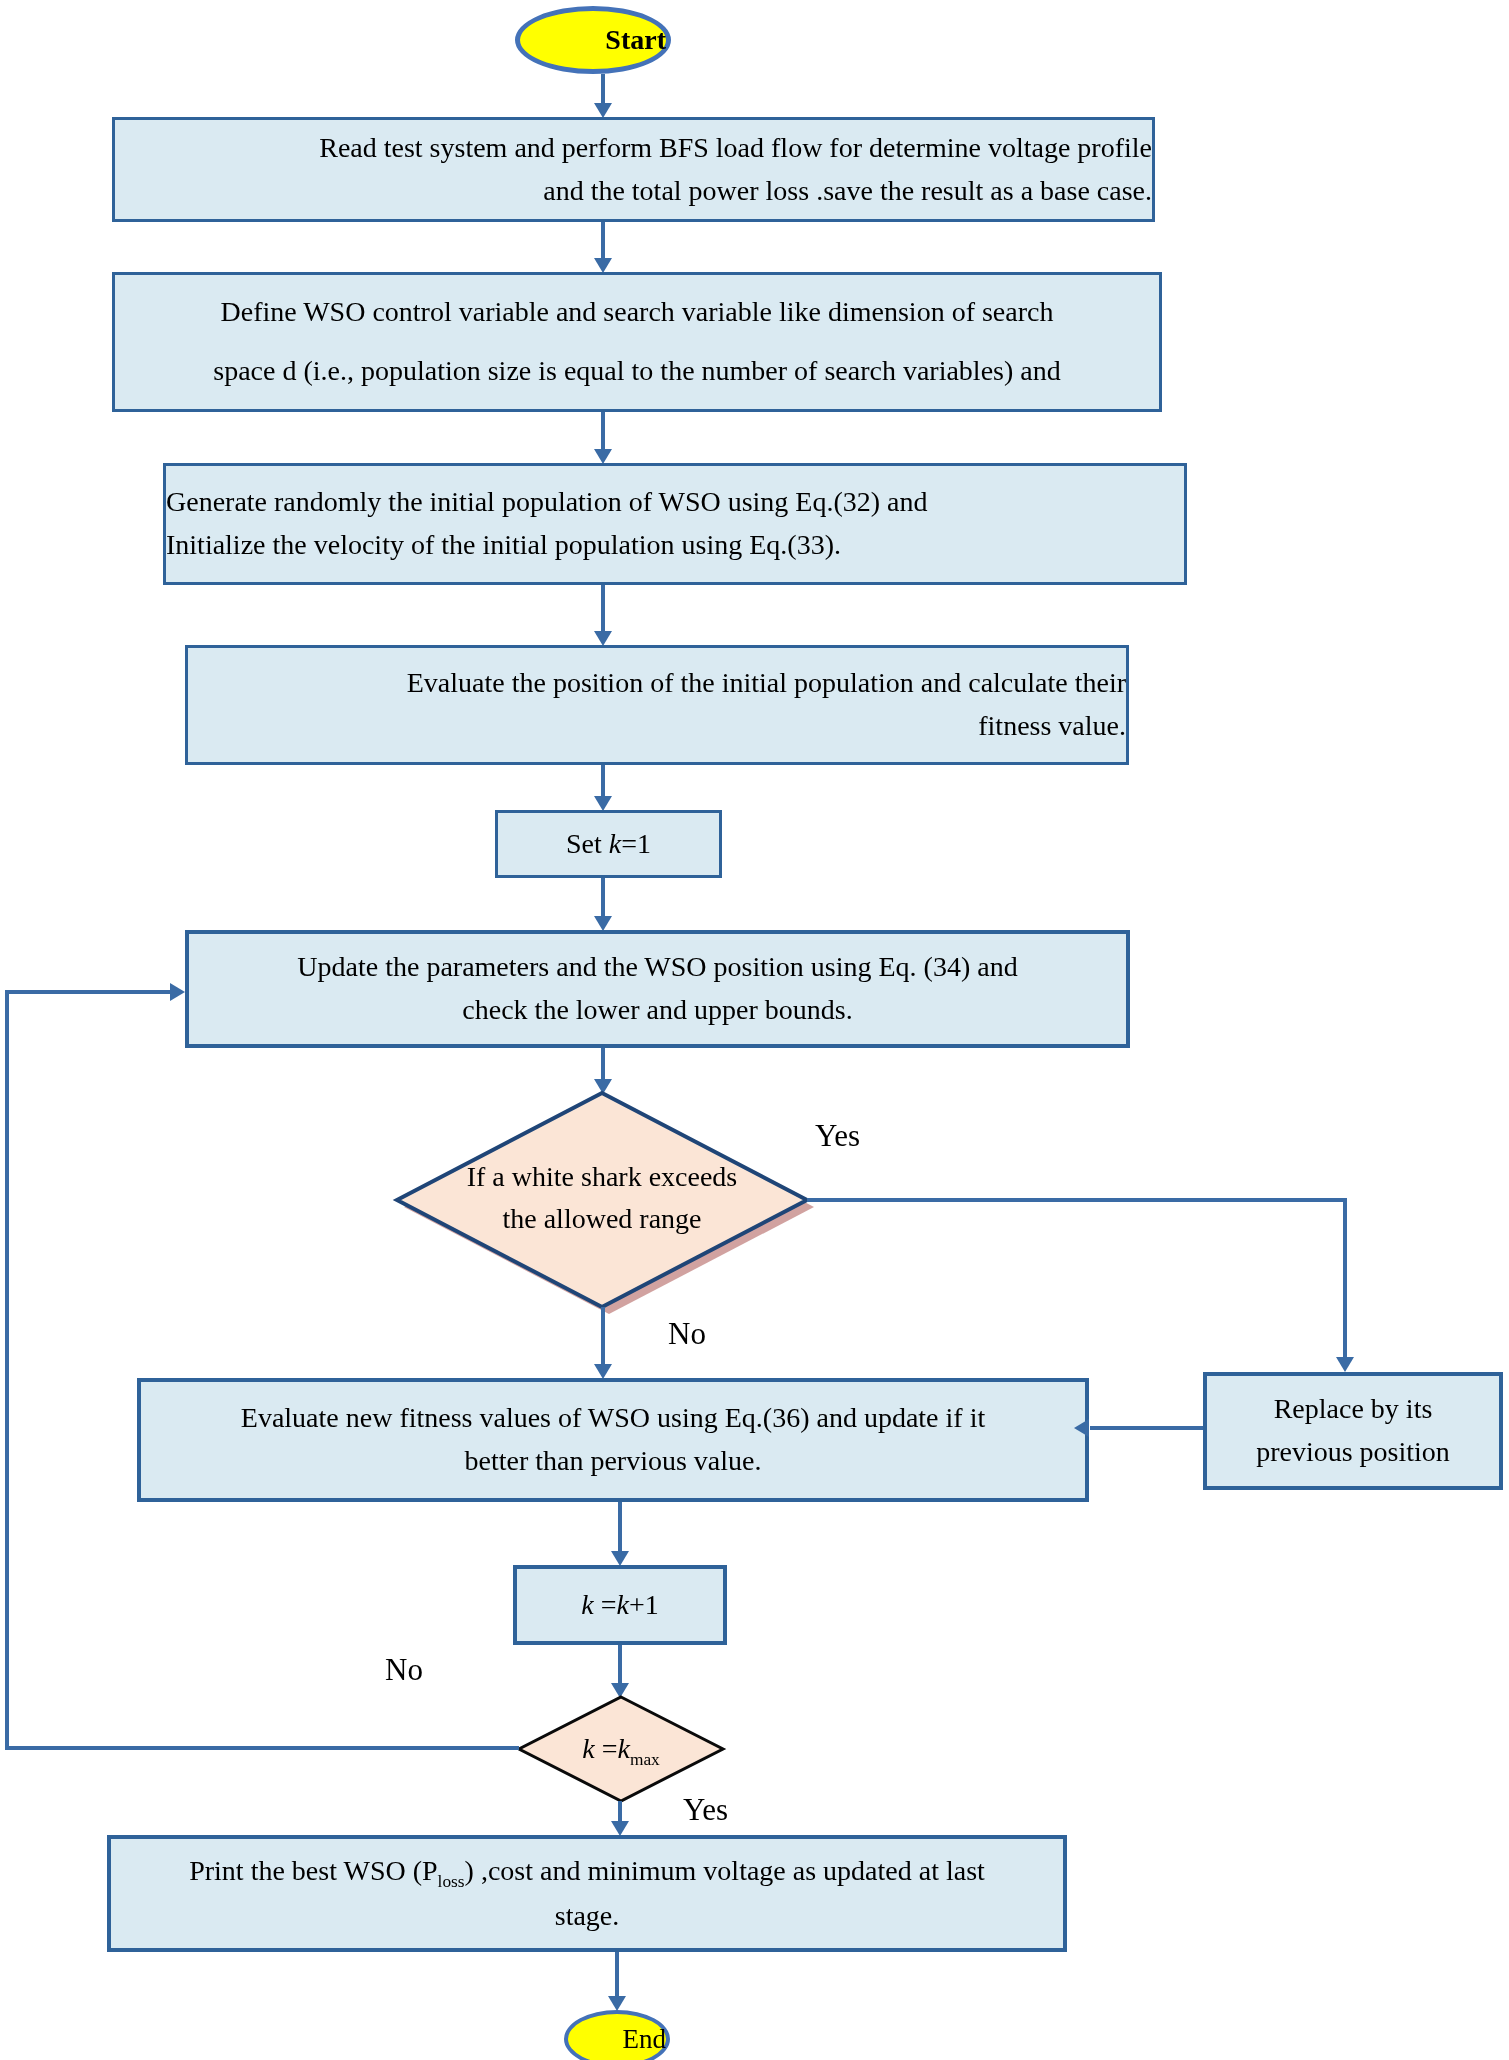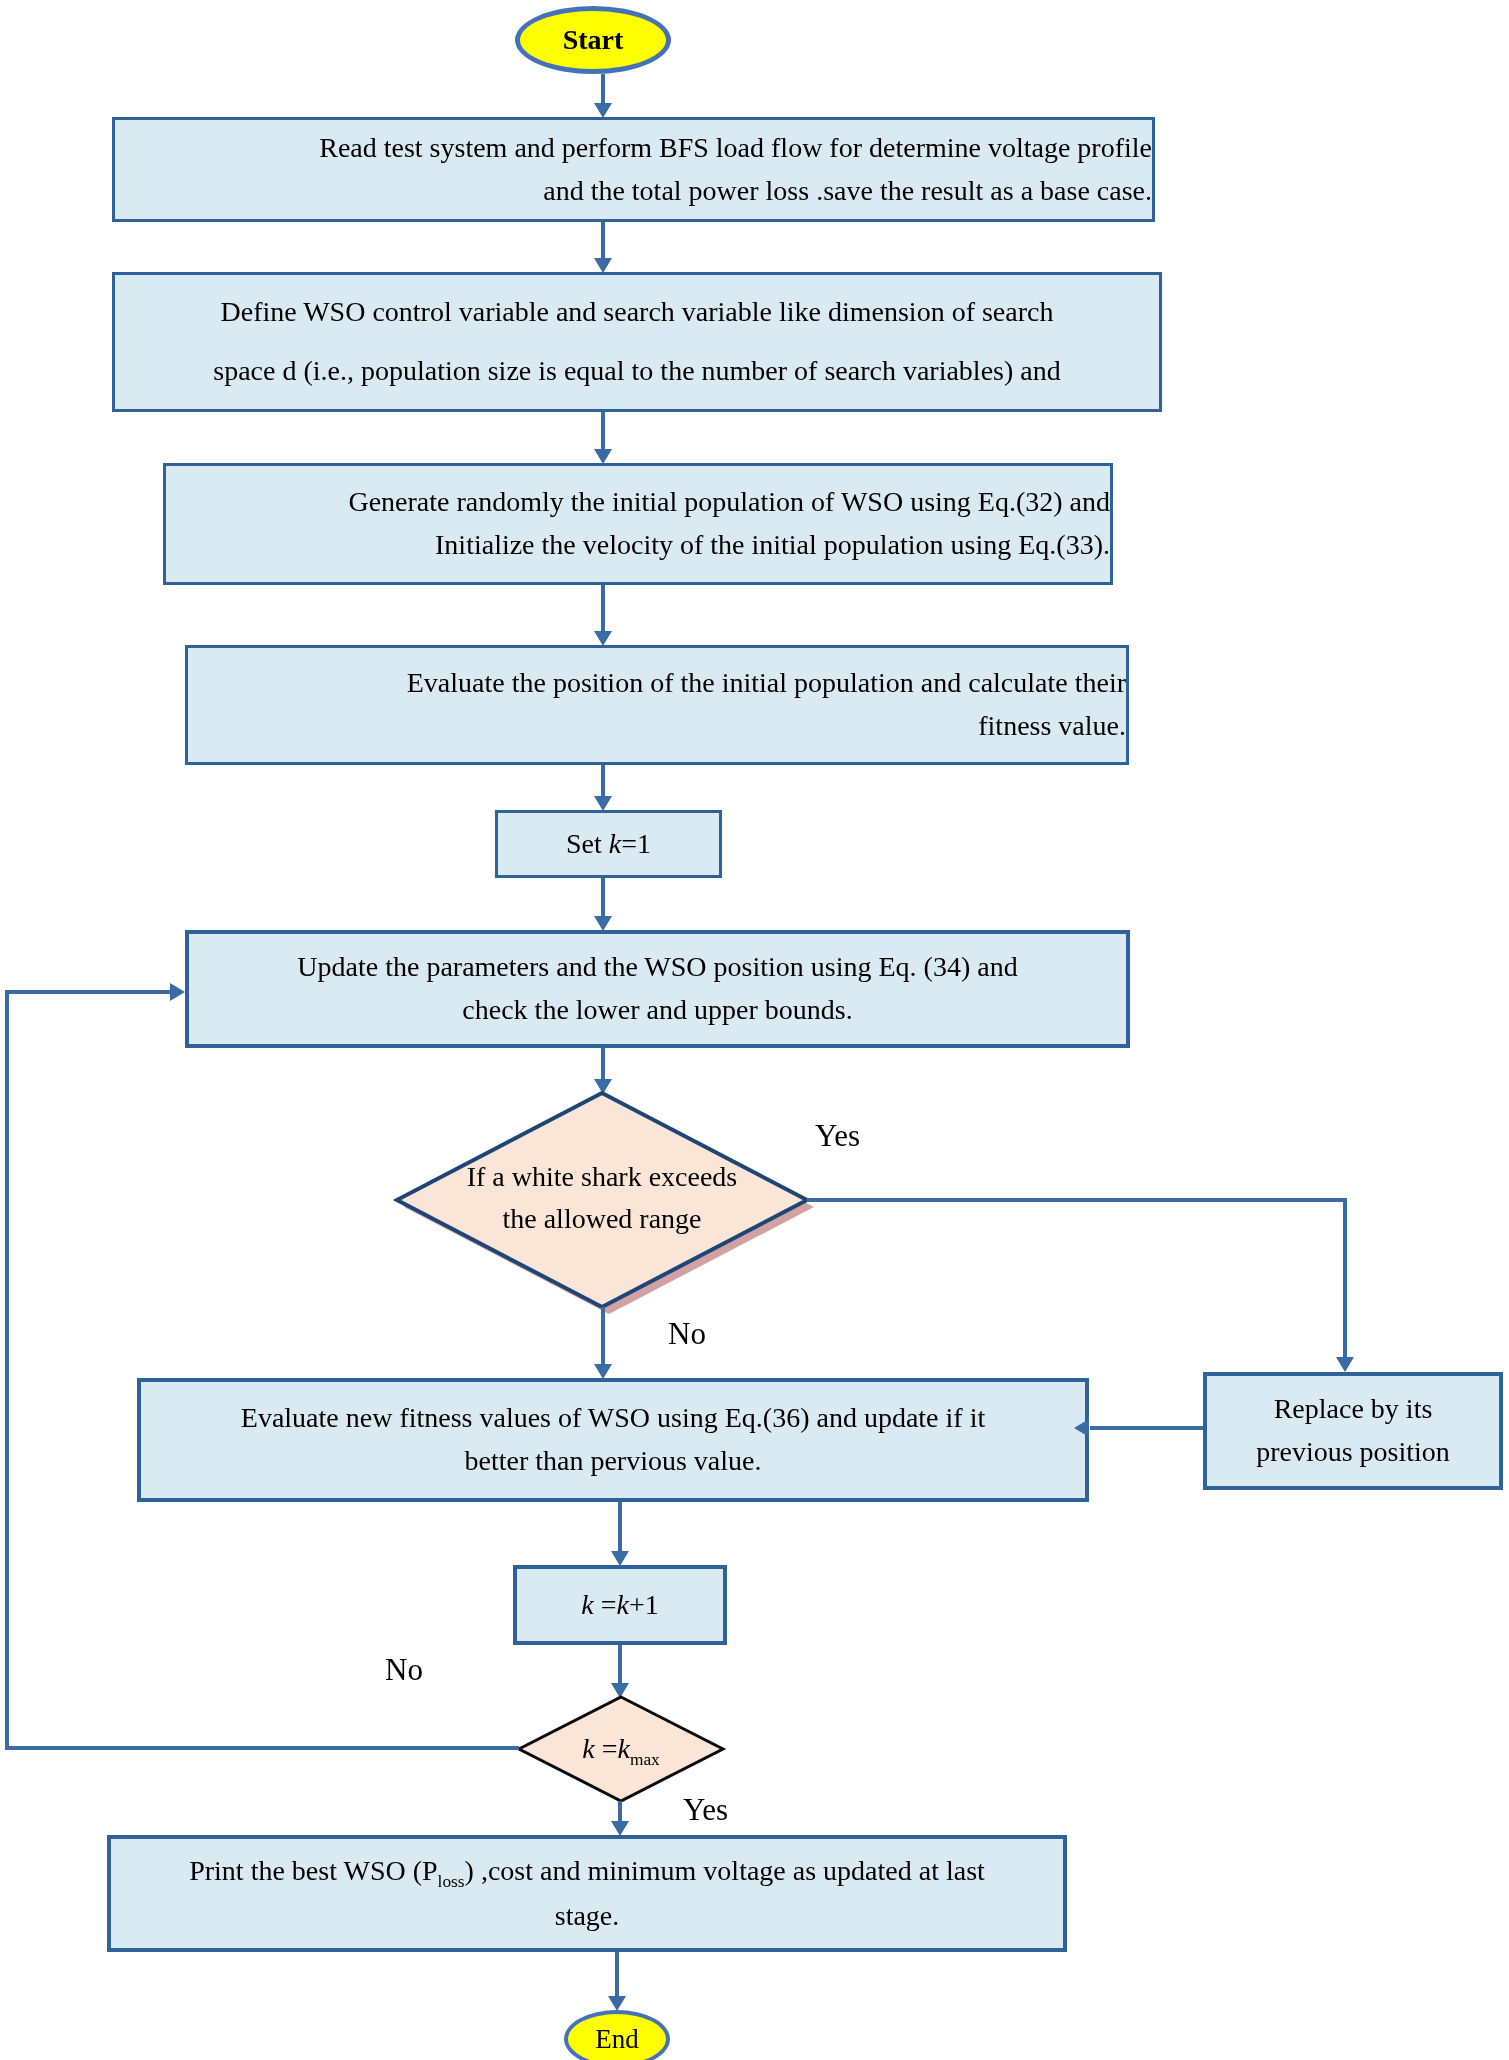--- a/index.html
+++ b/index.html
@@ -12,21 +12,21 @@
   .rect{
     position:absolute;background:#DAEAF2;border:3px solid #2F6299;
     box-sizing:border-box;display:flex;flex-direction:column;
     justify-content:center;text-align:center;
     font-size:28px;line-height:1.52;
   }
   .rect.thick{border-width:4px;}
   .terminator{
     position:absolute;background:#FFFF00;border:5px solid #4472B8;
     border-radius:50%;box-sizing:border-box;display:flex;
-    align-items:center;justify-content:center;font-size:28px;
+    align-items:center;justify-content:flex-end;font-size:28px;
   }
   .vline,.hline{position:absolute;background:#3A6BA5;}
   .vline{width:4px;}
   .hline{height:4px;}
   .head-down{position:absolute;width:0;height:0;
     border-left:9px solid transparent;border-right:9px solid transparent;
     border-top:15px solid #3A6BA5;}
   .head-right{position:absolute;width:0;height:0;
     border-top:9px solid transparent;border-bottom:9px solid transparent;
     border-left:15px solid #3A6BA5;}
@@ -62,21 +62,21 @@
   <div class="head-down" style="left:594px;top:258px;"></div>
 
   <div class="rect" style="left:112px;top:272px;width:1050px;height:140px;gap:16px;">
     <div>Define WSO control variable and search variable like dimension of search</div>
     <div>space d (i.e., population size is equal to the number of search variables) and</div>
   </div>
 
   <div class="vline" style="left:601px;top:412px;height:37px;"></div>
   <div class="head-down" style="left:594px;top:449px;"></div>
 
-  <div class="rect" style="left:163px;top:463px;width:950px;height:122px;text-align:right;padding-left:22px;">
+  <div class="rect" style="left:163px;top:463px;width:1024px;height:122px;text-align:left;">
     <div>Generate randomly the initial population of WSO using Eq.(32) and</div>
     <div>Initialize the velocity of the initial population using Eq.(33).</div>
   </div>
 
   <div class="vline" style="left:601px;top:585px;height:46px;"></div>
   <div class="head-down" style="left:594px;top:631px;"></div>
 
   <div class="rect" style="left:185px;top:645px;width:944px;height:120px;text-align:right;">
     <div>Evaluate the position of the initial population and calculate their</div>
     <div>fitness value.</div>

